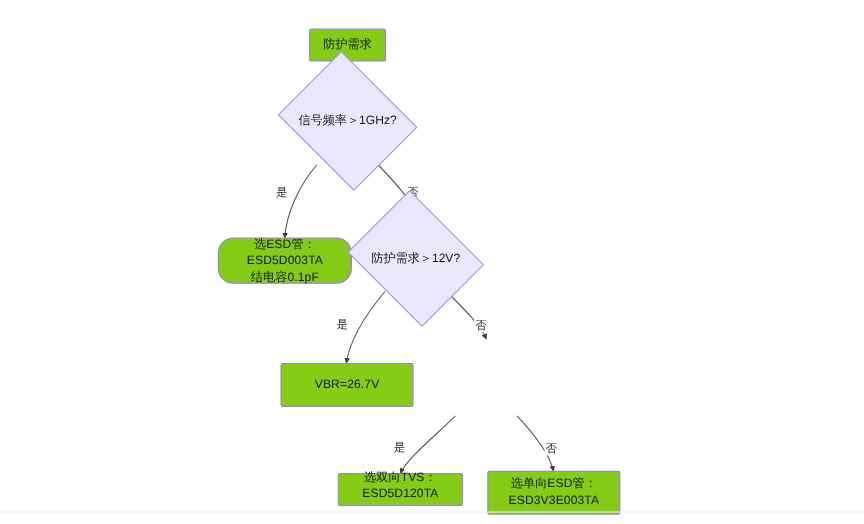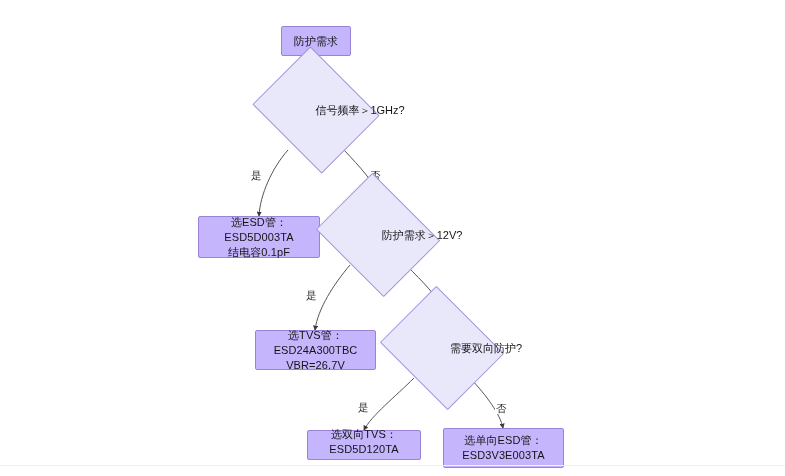--- a/index.html
+++ b/index.html
@@ -32,21 +32,21 @@
   }
   .node {
     position: absolute;
     box-sizing: border-box;
     display: flex;
     align-items: center;
     justify-content: center;
     text-align: center;
   }
   .box {
-    background: #c4b5fd;
+    background: #84cc16;
     border: 1px solid #9a82d6;
     border-radius: 2px;
     font-size: 11px;
     line-height: 15px;
     letter-spacing: 0.1px;
     color: #141414;
     padding: 2px 6px;
   }
   .diamond-wrap {
     position: absolute;
@@ -69,21 +69,20 @@
     top: 0;
     width: 100%;
     height: 100%;
     display: flex;
     align-items: center;
     justify-content: center;
     font-size: 11px;
     line-height: 14px;
     color: #141414;
     white-space: nowrap;
-    margin-left: 44px;
   }
   .edge-label {
     position: absolute;
     font-size: 10.5px;
     line-height: 12px;
     color: #2a2a2a;
     background: #ffffff;
     padding: 0 1px;
     white-space: nowrap;
   }
@@ -129,43 +128,38 @@
 
   <div class="diamond-wrap" style="left:267px; top:69px; width:98px; height:82px;">
     <div class="diamond-shape"></div>
     <div class="diamond-label">信号频率＞1GHz?</div>
   </div>
 
   <span class="edge-label" style="left:250px; top:169px;">是</span>
 
   <span class="edge-label" style="left:369px; top:169px;">否</span>
 
-  <div class="node box" style="left:198px; top:216px; width:122px; height:42px; flex-direction:column;">
+  <div class="node box" style="left:198px; top:216px; width:122px; height:42px; flex-direction:column;border-radius:14px;">
     <span>选ESD管：ESD5D003TA</span>
     <span>结电容0.1pF</span>
   </div>
 
   <div class="diamond-wrap" style="left:330px; top:195px; width:96px; height:80px;">
     <div class="diamond-shape"></div>
     <div class="diamond-label">防护需求＞12V?</div>
   </div>
 
   <span class="edge-label" style="left:305px; top:289px;">是</span>
 
   <span class="edge-label" style="left:431px; top:290px;">否</span>
 
   <div class="node box" style="left:255px; top:330px; width:121px; height:40px; flex-direction:column;">
-    <span>选TVS管：ESD24A300TBC</span>
     <span>VBR=26.7V</span>
   </div>
 
-  <div class="diamond-wrap" style="left:394px; top:308px; width:96px; height:80px;">
-    <div class="diamond-shape"></div>
-    <div class="diamond-label">需要双向防护?</div>
-  </div>
 
   <span class="edge-label" style="left:357px; top:401px;">是</span>
 
   <span class="edge-label" style="left:495px; top:402px;">否</span>
 
   <div class="node box" style="left:307px; top:430px; width:114px; height:30px; flex-direction:column;justify-content:flex-end;">
     <span>选双向TVS：ESD5D120TA</span>
   </div>
 
   <div class="node box" style="left:443px; top:428px; width:121px; height:40px; flex-direction:column;">

